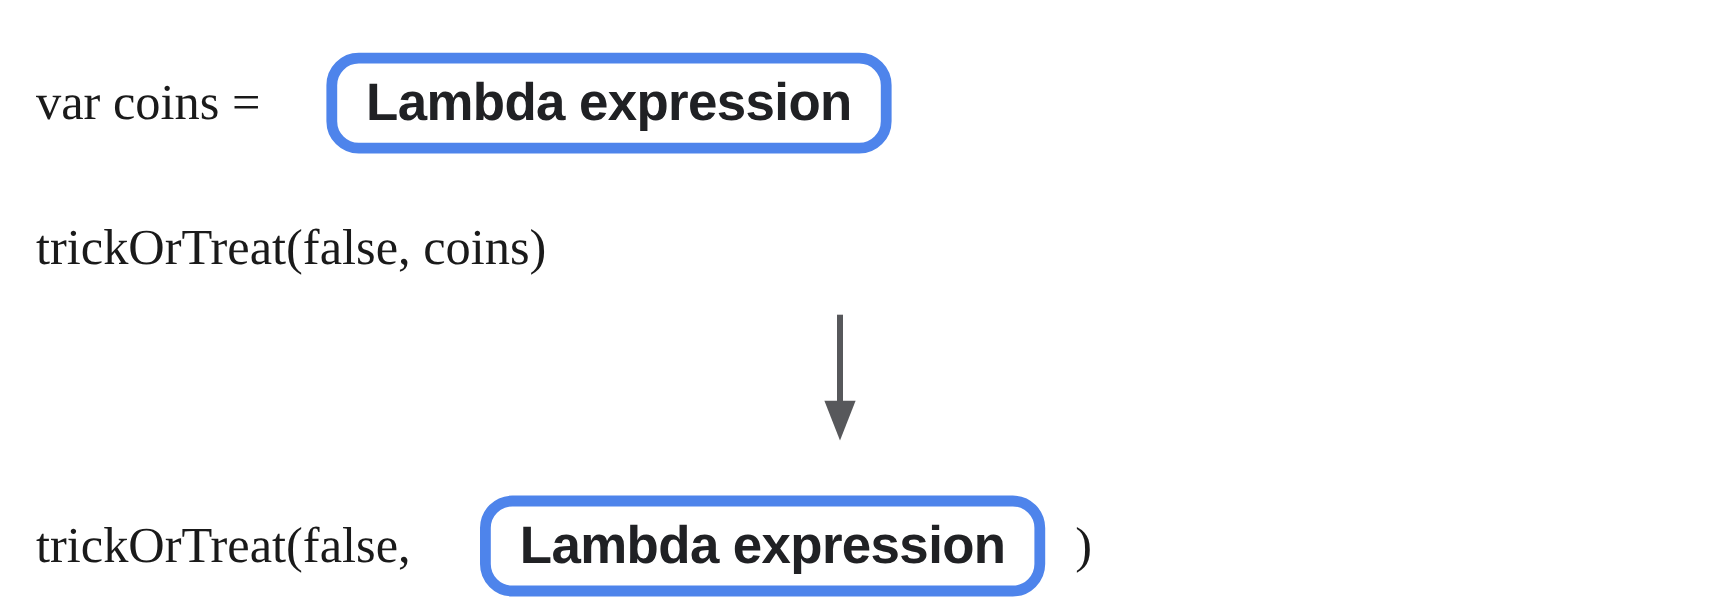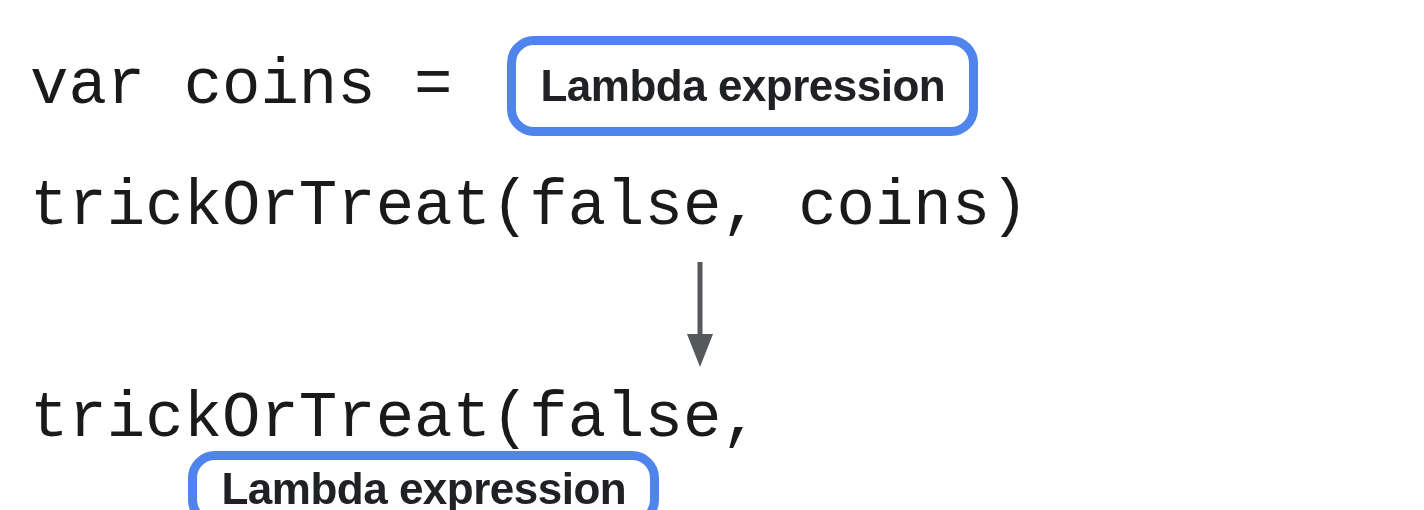--- a/index.html
+++ b/index.html
@@ -21,31 +21,31 @@
   }
   .row {
     position: absolute;
     left: 30px;
     display: flex;
     align-items: center;
     white-space: pre;
   }
   .row-1 { top: 36px;  height: 100px; }
   .row-2 { top: 157px; height: 100px; text-align: center; }
-  .row-3 { top: 387px; height: 104px; flex-direction: column; }
+  .row-3 { top: 403px; height: 104px; }
   .code {
-    font-family: Liberation Mono, monospace;
-    font-size: 64px;
+    font-family: Liberation Serif, serif;
+    font-size: 42px;
     font-weight: 400;
     color: var(--code-text);
     line-height: 1;
     letter-spacing: 0;
   }
   .lambda-box {
-    height: 100px;
+    height: 84px;
     display: inline-flex;
     align-items: center;
     justify-content: center;
     padding: 4px 24px;
     border: 9px solid var(--box-border);
     border-radius: 27px;
     background: var(--background);
   }
   .lambda-box .label {
     font-family: "Liberation Sans", sans-serif;

